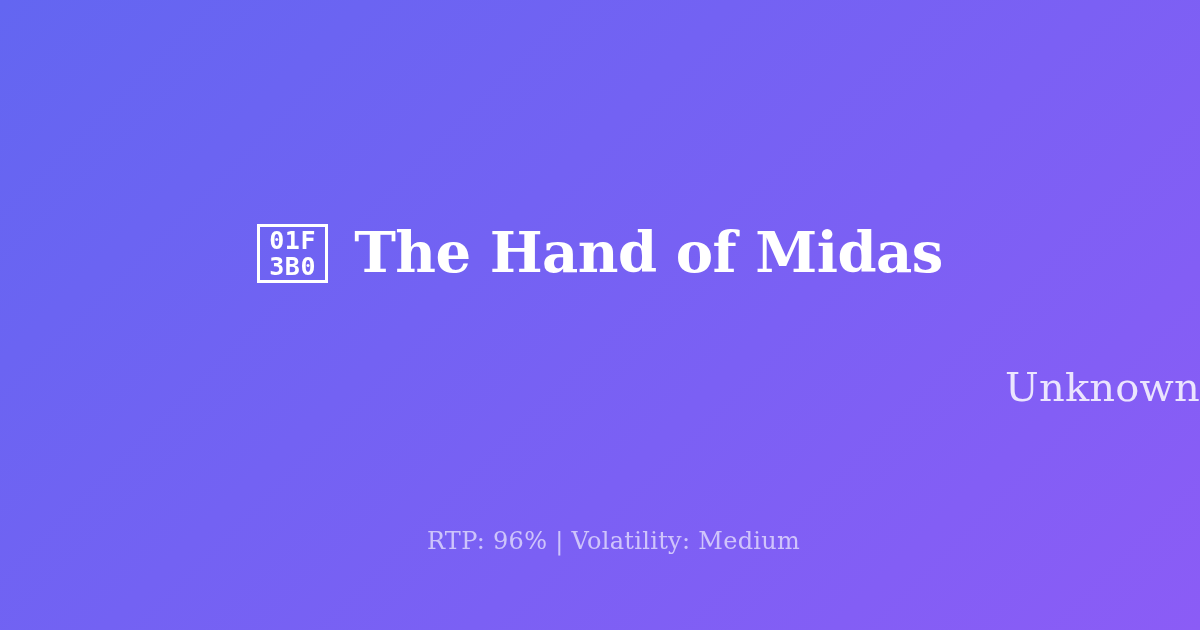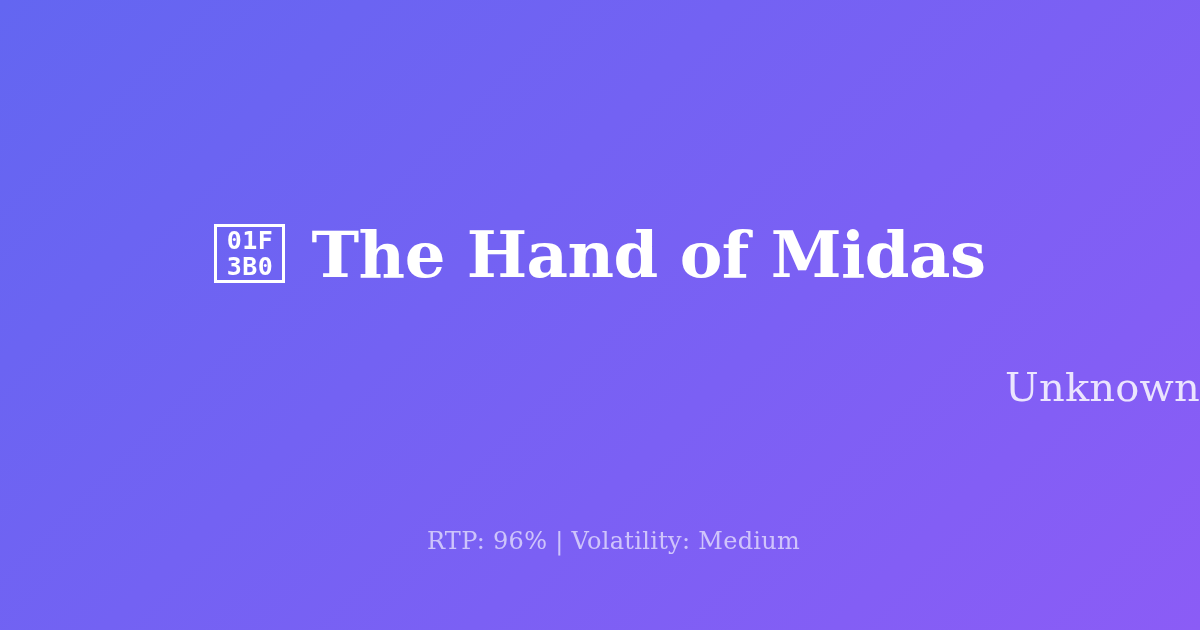--- a/index.html
+++ b/index.html
@@ -28,21 +28,21 @@
   }
 
   
   .title-row {
     position: absolute;
     left: 0;
     right: 0;
     top: 222px;
     display: flex;
     flex-direction: row;
-    align-items: flex-start;
+    align-items: center;
     justify-content: center;
     gap: 26px;
     padding: 0 40px;
   }
 
   
   .tofu-glyph {
     display: inline-flex;
     flex-direction: column;
     align-items: center;
@@ -57,21 +57,21 @@
     line-height: 26px;
     letter-spacing: 0.5px;
     flex: 0 0 auto;
     margin-top: 2px;
   }
   .tofu-glyph span { display: block; }
 
   .og-title {
     color: #FFFFFF;
     font-family: "DejaVu Serif", "Liberation Serif", serif;
-    font-size: 64px;
+    font-size: 56px;
     font-weight: 700;
     line-height: 1.02;
     letter-spacing: -0.5px;
     white-space: nowrap;
   }
 
   
   .og-subtitle {
     position: absolute;
     left: 0;

